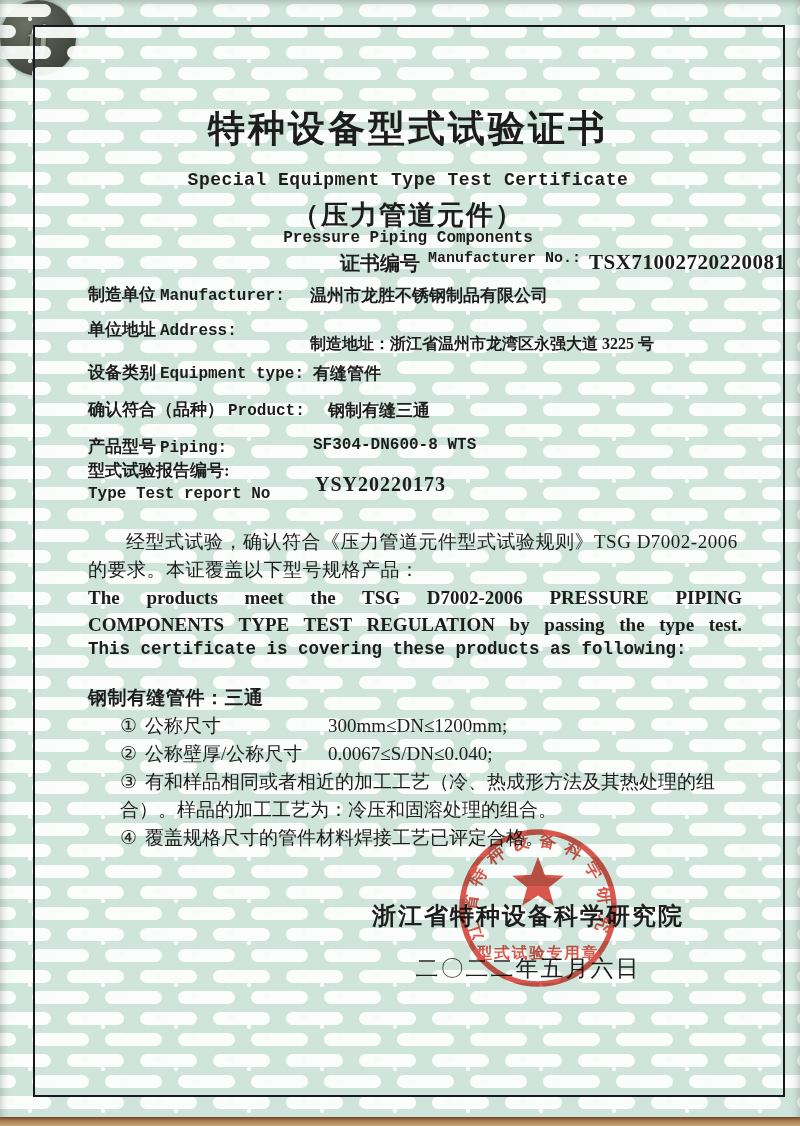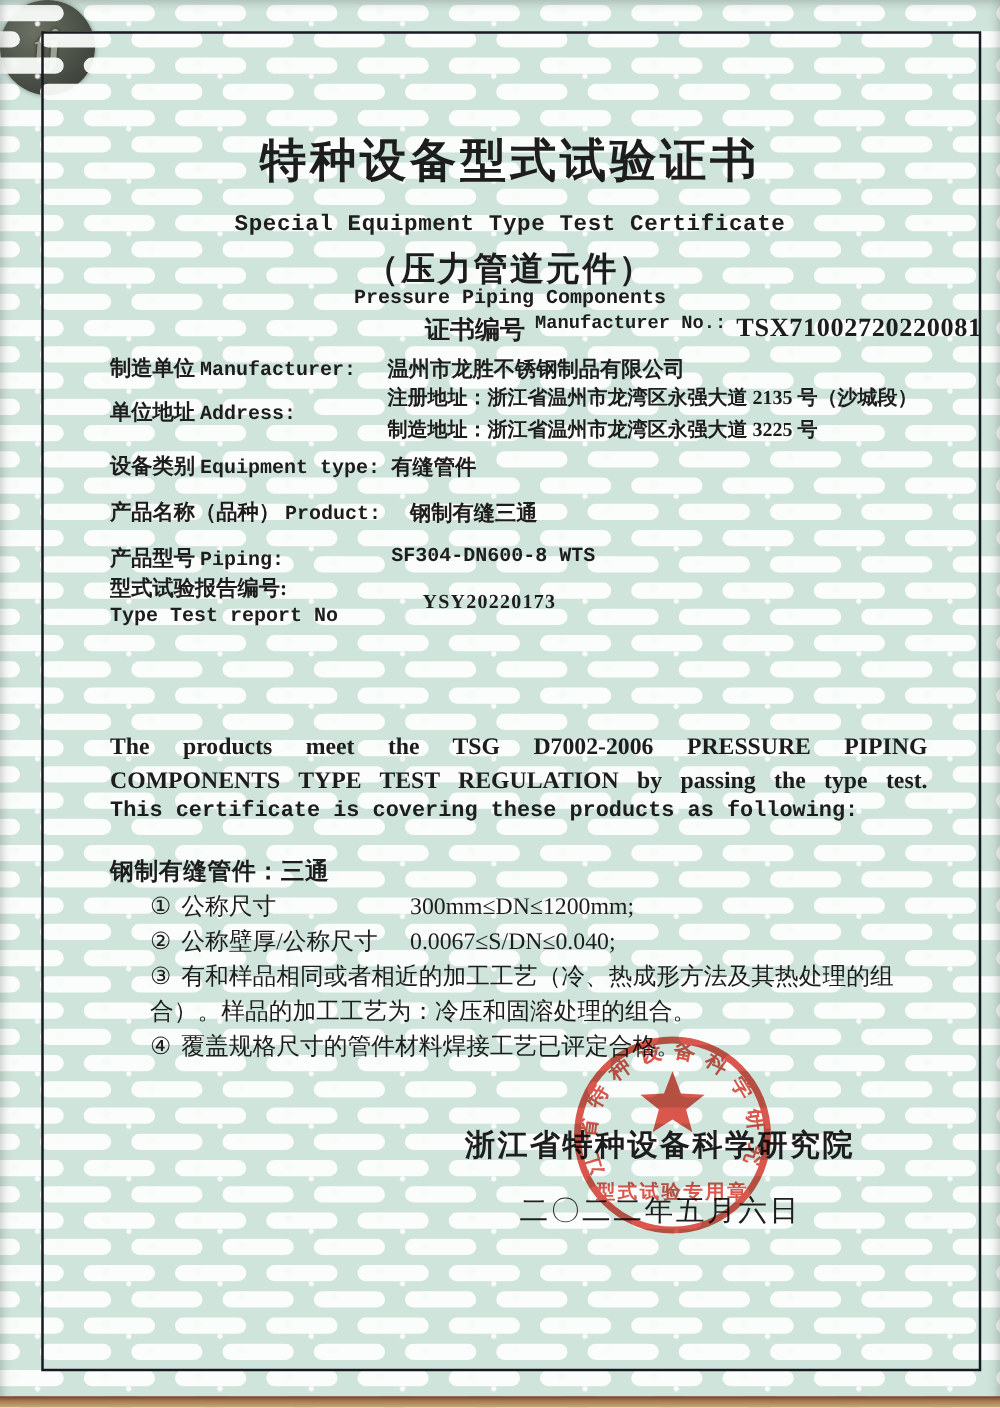--- a/index.html
+++ b/index.html
@@ -754,49 +754,49 @@
     <div class="abs f-label" style="top:283px">
       <span class="lz">制造单位</span>
       <span class="le">Manufacturer:</span>
     </div>
     <div class="abs f-value" style="left:310px;top:284px">温州市龙胜不锈钢制品有限公司</div>
 
     <div class="abs f-label" style="top:318px">
       <span class="lz">单位地址</span>
       <span class="le">Address:</span>
     </div>
-    <div class="abs addr-line" style="left:310px;top:308px">注册地址：浙江省温州市龙湾区永强大道 2135 号（沙城段）</div>
     <div class="abs addr-line" style="left:310px;top:334px">制造地址：浙江省温州市龙湾区永强大道 3225 号</div>
 
     <div class="abs f-label" style="top:361px">
       <span class="lz">设备类别</span>
       <span class="le">Equipment type:</span>
     </div>
     <div class="abs f-value" style="left:313px;top:362px">有缝管件</div>
 
     <div class="abs f-label" style="top:398px">
-      <span class="lz">产品名称（品种）</span>
+      <span class="lz">确认符合（品种）</span>
       <span class="le">Product:</span>
     </div>
     <div class="abs f-value" style="left:328px;top:399px">钢制有缝三通</div>
 
     <div class="abs f-label" style="top:435px">
       <span class="lz">产品型号</span>
       <span class="le">Piping:</span>
     </div>
     <div class="abs f-value mono" style="left:313px;top:436px;font-size:16px">SF304-DN600-8 WTS</div>
 
     <div class="abs f-label" style="top:459px">
       <span class="lz">型式试验报告编号:</span>
     </div>
     <div class="abs f-label" style="top:484px">
       <span class="le">Type Test report No</span>
     </div>
-    <div class="abs f-value" style="left:338px;top:473px;font-size:16px;letter-spacing:1px">YSY20220173</div>
-
+    <div class="abs f-value" style="left:315px;top:473px;font-size:20px;letter-spacing:1px">YSY20220173</div>
+
+    <div class="abs bodytxt para-zh">经型式试验，确认符合《压力管道元件型式试验规则》TSG D7002-2006 的要求。本证覆盖以下型号规格产品：</div>
     <div class="abs bodytxt para-en-bold">The products meet the TSG D7002-2006 PRESSURE PIPING COMPONENTS TYPE TEST REGULATION by passing the type test.</div>
     <div class="abs bodytxt para-en-mono mono">This certificate is covering these products as following:</div>
 
     <div class="abs products">
       <div class="p-head">钢制有缝管件：三通</div>
       <div class="p-item">
         <span class="p-num">①</span><span class="p-name">公称尺寸</span><span class="p-spec">300mm≤DN≤1200mm;</span>
       </div>
       <div class="p-item">
         <span class="p-num">②</span><span class="p-name">公称壁厚/公称尺寸</span><span class="p-spec">0.0067≤S/DN≤0.040;</span>

